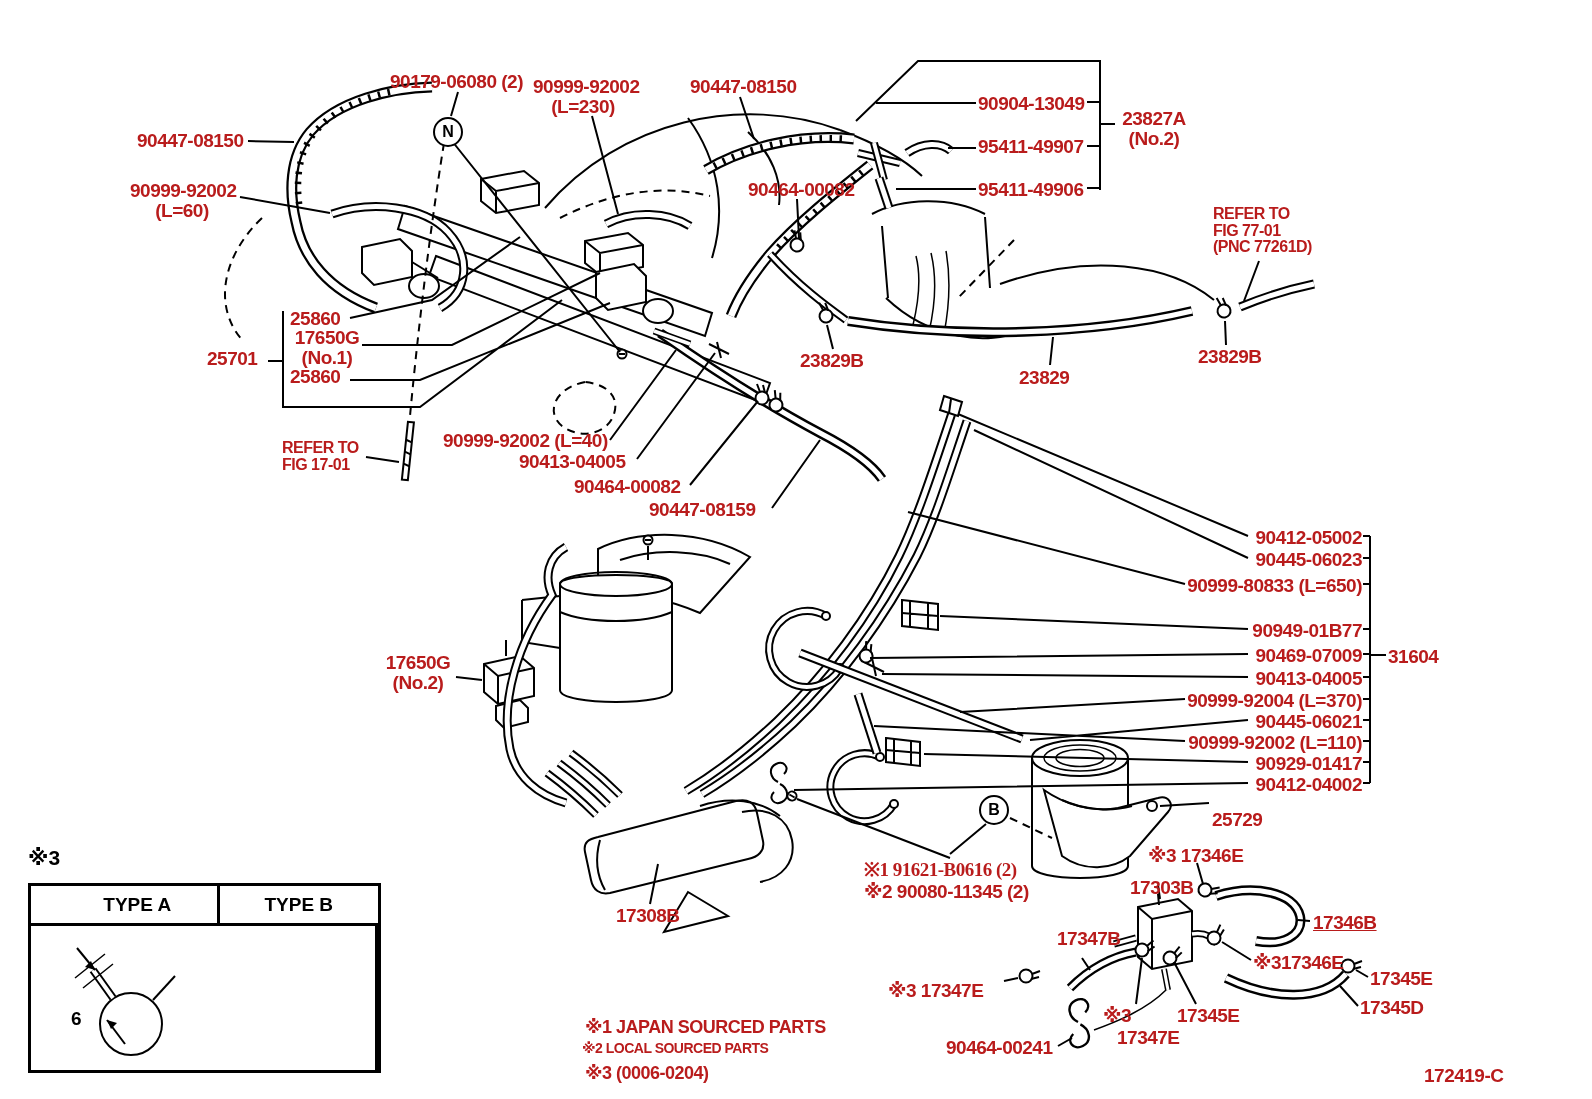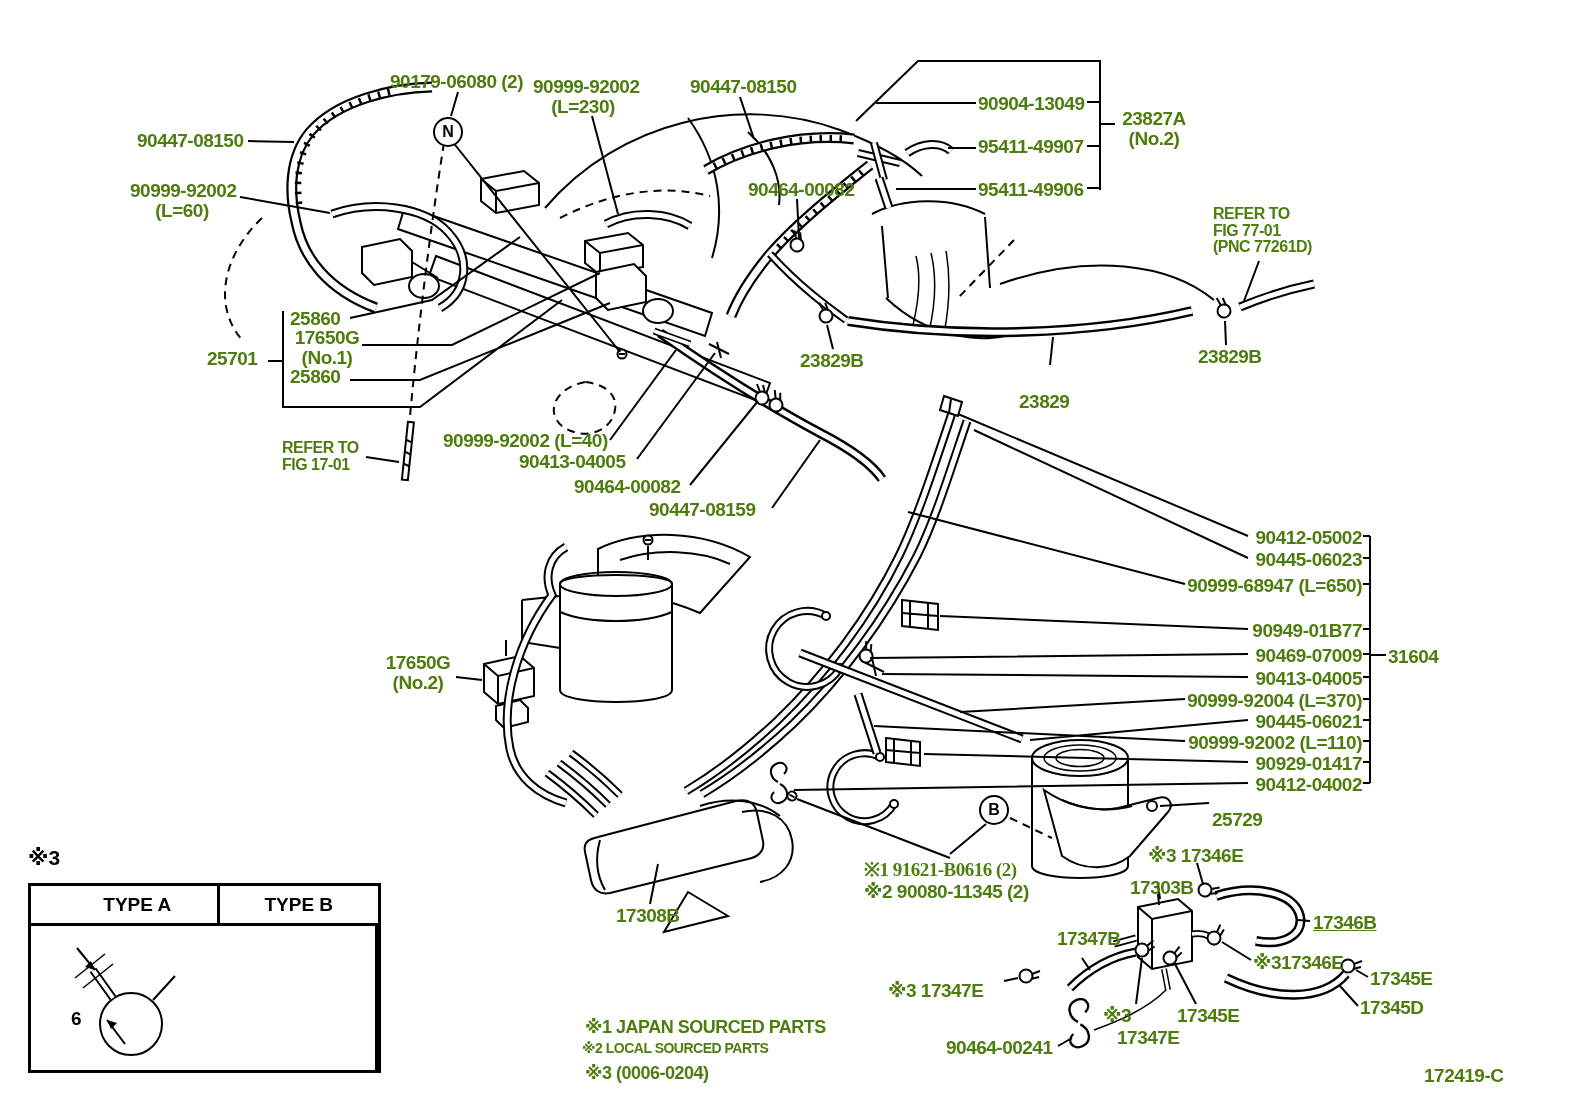--- a/index.html
+++ b/index.html
@@ -10,21 +10,21 @@
   .ln{fill:none;stroke:#000;stroke-width:2;}
   .th{stroke-width:1.5;}
   .ds{stroke-dasharray:8 6;}
   .to{fill:none;stroke:#000;}
   .ti{fill:none;stroke:#fff;}
   .rib{fill:none;stroke:#000;stroke-width:6.5;stroke-dasharray:2.5 7.5;}
   .fw{fill:#fff;stroke:#000;stroke-width:2;}
   
   #callouts{position:absolute;left:0;top:0;width:100%;height:100%;z-index:3;}
   .co{position:absolute;font-weight:700;font-size:19px;line-height:1.04;letter-spacing:-0.5px;
-      color:#4d7c0f;white-space:nowrap;}
+      color:#b91c1c;white-space:nowrap;}
   
   .marker{position:absolute;z-index:3;width:26px;height:26px;border:2.5px solid #000;border-radius:50%;
           display:flex;align-items:center;justify-content:center;font-weight:700;font-size:16px;background:#fff;}
   
   #clamp-note{position:absolute;left:28px;top:846px;font-weight:700;font-size:21px;z-index:3;}
   #clamp-table{position:absolute;left:28px;top:883px;width:347px;height:184px;border:3px solid #000;
                z-index:3;background:#fff;display:flex;flex-direction:column;}
   .ct-head{display:flex;height:37px;border-bottom:3px solid #000;padding-left:27px;}
   .ct-head>div{flex:1;display:flex;align-items:center;justify-content:center;font-weight:700;font-size:19px;}
   .ct-head>div:first-child{border-right:3px solid #000;}
@@ -360,34 +360,34 @@
       </div>
       <div class="co" style="left: 574px; top: 477px;">
         <div>90464-00082</div>
       </div>
       <div class="co" style="left: 649px; top: 500px;">
         <div>90447-08159</div>
       </div>
       <div class="co" style="left: 800px; top: 351px;">
         <div>23829B</div>
       </div>
-      <div class="co" style="left: 1019px; top: 368px; margin-top: 24px;">
+      <div class="co" style="left: 1019px; top: 368px;">
         <div>23829</div>
       </div>
       <div class="co" style="left: 1198px; top: 347px;">
         <div>23829B</div>
       </div>
       <div class="co" style="left: 1152px; top: 528px; width: 210px; text-align: right;">
         <div>90412-05002</div>
       </div>
       <div class="co" style="left: 1152px; top: 550px; width: 210px; text-align: right;">
         <div>90445-06023</div>
       </div>
       <div class="co" style="left: 1152px; top: 576px; width: 210px; text-align: right;">
-        <div>90999-68947 (L=650)</div>
+        <div>90999-80833 (L=650)</div>
       </div>
       <div class="co" style="left: 1152px; top: 621px; width: 210px; text-align: right;">
         <div>90949-01B77</div>
       </div>
       <div class="co" style="left: 1152px; top: 646px; width: 210px; text-align: right;">
         <div>90469-07009</div>
       </div>
       <div class="co" style="left: 1152px; top: 669px; width: 210px; text-align: right;">
         <div>90413-04005</div>
       </div>

